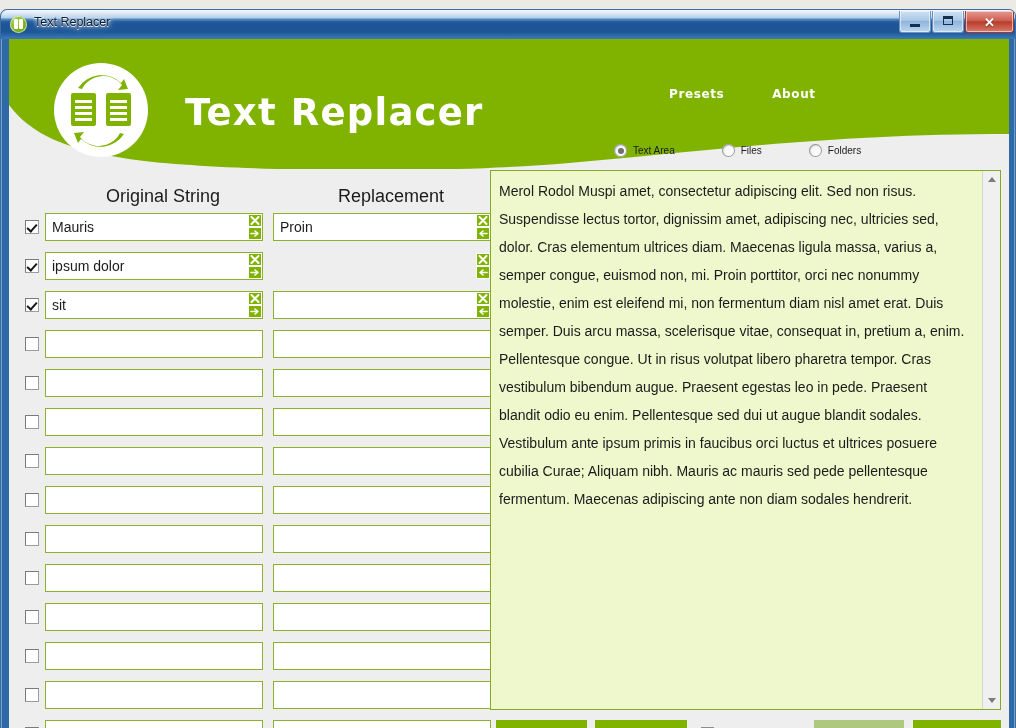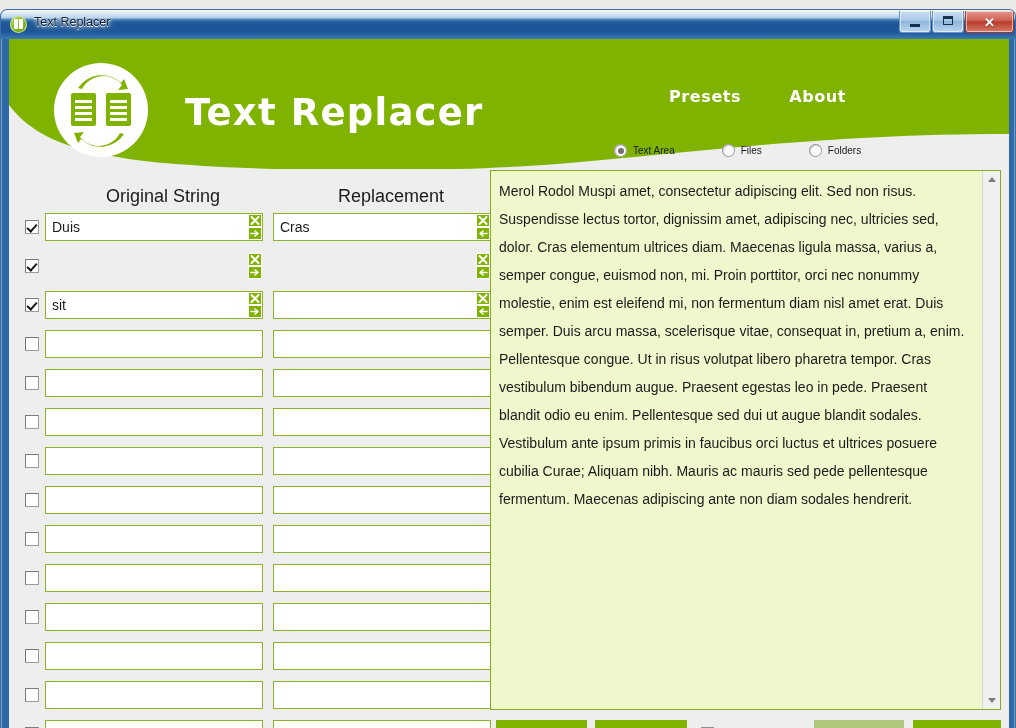--- a/index.html
+++ b/index.html
@@ -191,21 +191,21 @@
 
   .nav {
     position: absolute;
     top: 48px;
     left: 660px;
     display: flex;
     gap: 48px;
   }
   .nav-item {
     font-family: "DejaVu Sans", sans-serif;
-    font-size: 16px;
+    font-size: 12px;
     font-weight: bold;
     color: #ffffff;
     letter-spacing: .6px;
     cursor: pointer;
     white-space: nowrap;
   }
 
   
   .radio-row {
     position: absolute;
@@ -501,22 +501,22 @@
           <span>Folders</span>
         </label>
       </div>
 
       <div class="grid-headers gh-orig">Original String</div>
       <div class="grid-headers gh-repl">Replacement</div>
 
       <div class="rows" id="rows">
           <div class="row" style="top: 0px;">
             <div class="cb checked"></div>
-            <div class="field orig">Duis</div>
-            <div class="field repl">Cras</div>
+            <div class="field orig">Mauris</div>
+            <div class="field repl">Proin</div>
             <div class="minibtns orig">
               <div class="mini">
                 <svg width="10" height="9" viewBox="0 0 10 9">
                   <path d="M1.5 1 L8.5 8 M8.5 1 L1.5 8" stroke="#fff" stroke-width="2" stroke-linecap="round"></path>
                 </svg>
               </div>
               <div class="mini">
                 <svg width="10" height="9" viewBox="0 0 10 9">
                   <path d="M1 4.5 H7.5 M5 2 L8 4.5 L5 7" stroke="#fff" stroke-width="1.6" fill="none" stroke-linecap="round" stroke-linejoin="round"></path>
                 </svg>
@@ -530,20 +530,21 @@
               </div>
               <div class="mini">
                 <svg width="10" height="9" viewBox="0 0 10 9">
                   <path d="M9 4.5 H2.5 M5 2 L2 4.5 L5 7" stroke="#fff" stroke-width="1.6" fill="none" stroke-linecap="round" stroke-linejoin="round"></path>
                 </svg>
               </div>
             </div>
           </div>
           <div class="row" style="top: 39px;">
             <div class="cb checked"></div>
+            <div class="field orig">ipsum dolor</div>
             <div class="minibtns orig">
               <div class="mini">
                 <svg width="10" height="9" viewBox="0 0 10 9">
                   <path d="M1.5 1 L8.5 8 M8.5 1 L1.5 8" stroke="#fff" stroke-width="2" stroke-linecap="round"></path>
                 </svg>
               </div>
               <div class="mini">
                 <svg width="10" height="9" viewBox="0 0 10 9">
                   <path d="M1 4.5 H7.5 M5 2 L8 4.5 L5 7" stroke="#fff" stroke-width="1.6" fill="none" stroke-linecap="round" stroke-linejoin="round"></path>
                 </svg>

